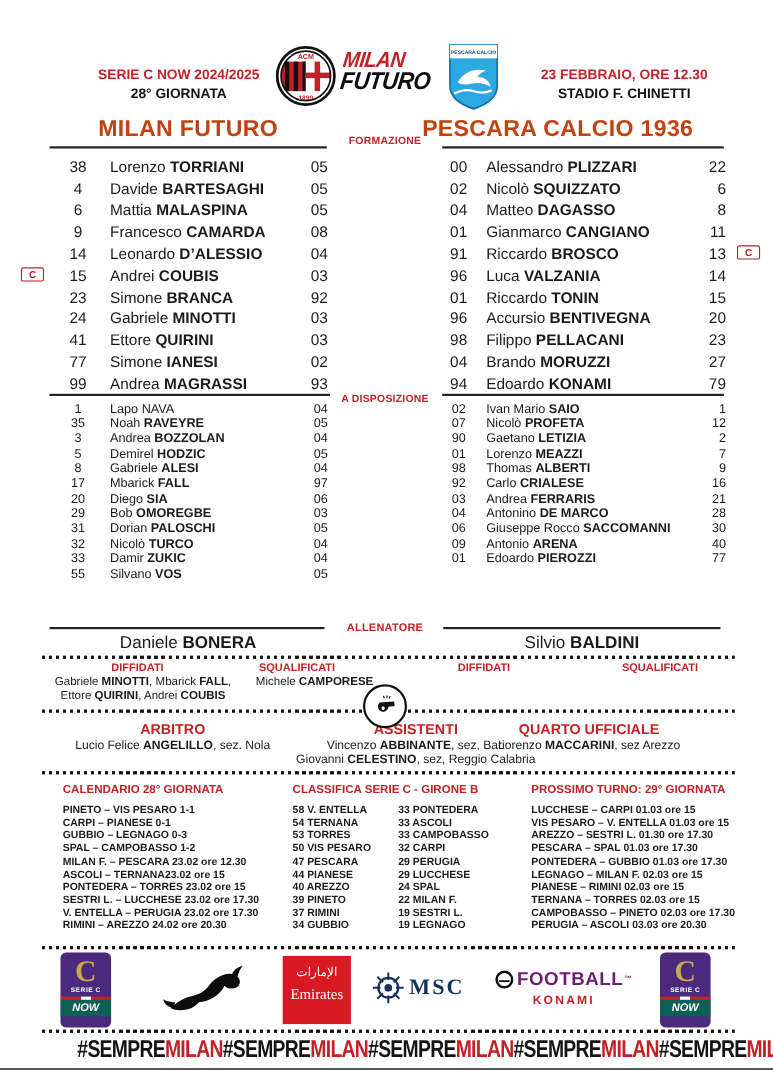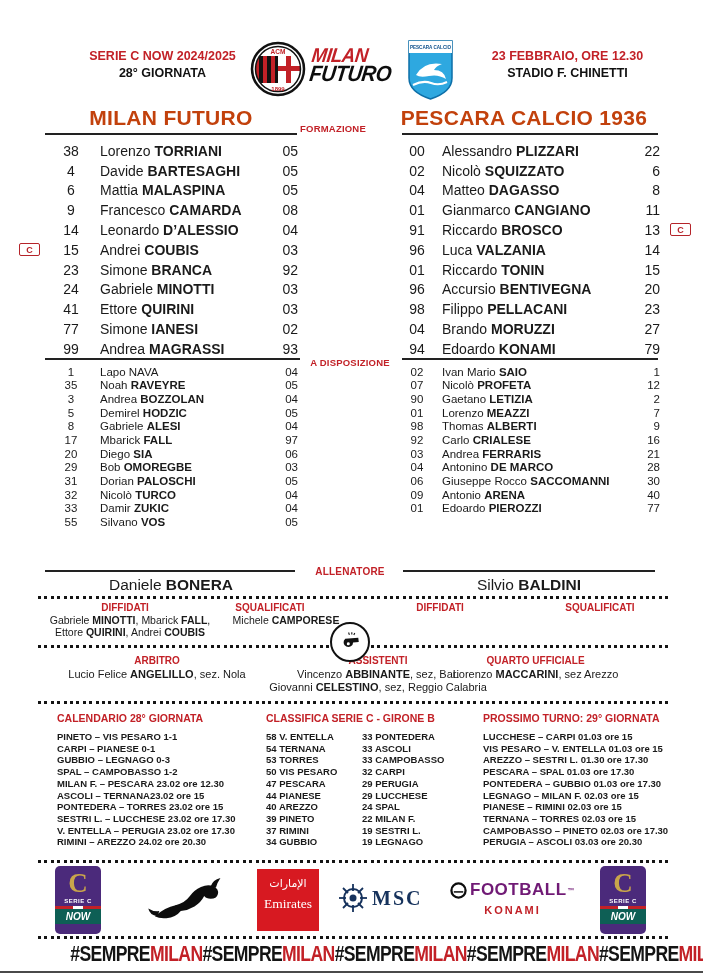--- a/index.html
+++ b/index.html
@@ -2,21 +2,21 @@
 <html><head>
 <meta charset="utf-8">
 <style>
   html,body{margin:0;padding:0;background:#e8e8e8;}
   .page{position:relative;width:703px;height:973px;background:#fff;margin:0 auto;
         font-family:"Liberation Sans","DejaVu Sans",sans-serif;color:#1a1a1a;overflow:hidden;
         border-bottom:2px solid #4a4a4a;box-sizing:border-box;}
 
   
   .hdr-block{position:absolute;text-align:center;font-weight:bold;font-size:12.5px;line-height:1.35;}
-  .hdr-line1{color:#c22127;}
+  .hdr-line1{color:#c22127;margin-top:12px;}
   .hdr-line2{color:#111;text-align:center;}
   .crest{position:absolute;}
   .wordmark{position:absolute;font-weight:bold;font-style:italic;line-height:.92;
             transform:skewX(-7deg) scaleX(.92);transform-origin:left top;font-size:20px;letter-spacing:-.5px;}
   .wm-top{color:#c22127;}
   .wm-bot{color:#0d0d0d;font-size:22px;}
 
   
   .team-title{position:absolute;top:106px;width:262px;text-align:center;
               font-size:21px;font-weight:bold;color:#c2410c;letter-spacing:.3px;white-space:nowrap;}
@@ -46,21 +46,21 @@
   .coach{position:absolute;top:576px;width:262px;text-align:center;font-size:15.5px;white-space:nowrap;}
   .lbl{position:absolute;top:602px;width:140px;text-align:center;font-size:10px;font-weight:bold;color:#c22127;}
   .disc-text{position:absolute;top:615px;text-align:center;font-size:10.5px;line-height:11.8px;}
 
   
   .whistle{position:absolute;left:330px;top:622px;width:40px;height:40px;border:2.5px solid #111;
            border-radius:50%;background:#fff;box-sizing:border-box;z-index:5;display:flex;align-items:center;justify-content:center;}
 
   
   .off{position:absolute;top:655px;text-align:center;}
-  .off-label{font-size:10px;font-weight:bold;color:#c22127;margin-bottom:2px;}
+  .off-label{font-size:13px;font-weight:bold;color:#c22127;margin-bottom:2px;}
   .off-line{font-size:11px;line-height:13.2px;white-space:nowrap;}
 
   
   .f-col{position:absolute;top:712px;}
   .f-head{font-size:10.5px;font-weight:bold;color:#c22127;white-space:nowrap;margin-bottom:7px;}
   .f-item{font-size:9.5px;font-weight:bold;line-height:11.7px;white-space:nowrap;}
   .cls-wrap{display:flex;}
   .cls-left{width:96px;}
   .cls-right{width:108px;}
 
@@ -136,24 +136,24 @@
       <path d="M6 46 Q16 41 24 44 Q32 47 40 43" stroke="#fff" stroke-width="2" fill="none"></path>
     </svg>
   </div>
 
   <div class="hdr-block" style="top:48px;left:450px;width:235px;">
     <div class="hdr-line1">23 FEBBRAIO, ORE 12.30</div>
     <div class="hdr-line2">STADIO F. CHINETTI</div>
   </div>
 
   <div class="team-title" style="left:40px;">MILAN FUTURO</div>
-  <div class="team-title" style="left:393px;">PESCARA CALCIO 1936</div>
+  <div class="team-title" style="left:376px;">PESCARA CALCIO 1936</div>
   <div class="rule" style="left:45px;top:133px;width:252px;"></div>
   <div class="rule" style="left:402px;top:133px;width:256px;"></div>
-  <div class="mini-label" style="left:283px;top:123px;width:100px;">FORMAZIONE</div>
+  <div class="mini-label" style="left:300px;top:123px;width:100px;">FORMAZIONE</div>
 
   <div class="list home" style="left:48px;top:141px;width:250px;">
 
   <div class="s-row">
 
       <span class="col-n">38</span>
       <span class="col-name"><span class="first">Lorenzo</span> <span class="last">TORRIANI</span></span>
       <span class="col-r">05</span>
     </div>
       <div class="s-row">

